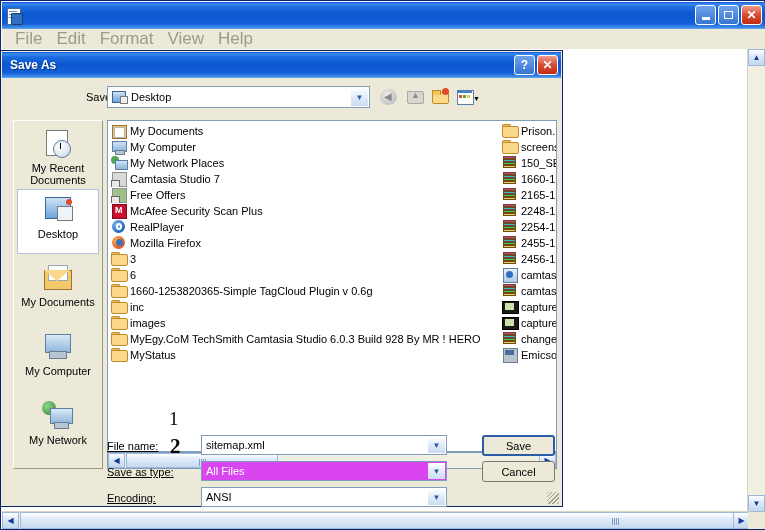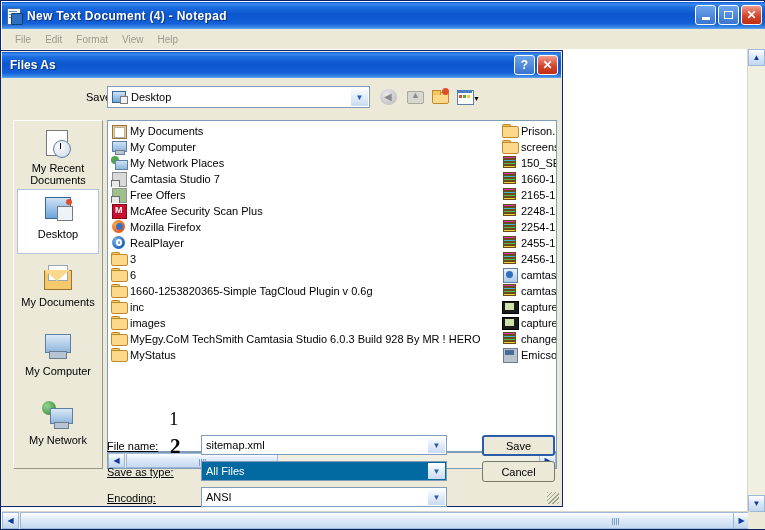--- a/index.html
+++ b/index.html
@@ -27,21 +27,21 @@
     box-sizing:border-box;display:flex;align-items:center;justify-content:center;}
   .np-btn.min{background:linear-gradient(to bottom,#6ea4ec,#3874cf);}
   .np-btn.max{background:linear-gradient(to bottom,#6ea4ec,#3874cf);}
   .np-btn.close{background:linear-gradient(to bottom,#f09b8c,#d4452b 55%,#bf2f16);}
   .np-btn .gm{width:8px;height:3px;background:#fff;margin-top:6px;}
   .np-btn .gx{width:9px;height:8px;border:1.5px solid #fff;box-sizing:border-box;}
   .np-btn .gc{color:#fff;font-size:12px;font-weight:bold;line-height:1;}
 
   .np-menubar{position:absolute;left:1px;top:28px;width:763px;height:20px;
     background:#ece9d8;display:flex;align-items:center;padding-left:6px;box-sizing:border-box;}
-  .np-menu-item{color:#9a9a8d;padding:2px 7px;font-size:10px;}
+  .np-menu-item{color:#9a9a8d;padding:2px 7px;font-size:17px;}
 
   .np-client{position:absolute;left:1px;top:48px;width:763px;height:480px;background:#ffffff;}
   .np-text{position:absolute;left:-4px;top:0;width:735px;
     font-family:"Liberation Mono","DejaVu Sans Mono",monospace;font-size:17px;color:#000;
     line-height:70px;white-space:pre;}
   .np-text div{height:70px;}
 
   
   .np-vsb{position:absolute;right:0;top:0;width:17px;height:463px;background:#f1efe2;
     border-left:1px solid #d9d5c3;}
@@ -149,21 +149,21 @@
   .fl-hsb .lef{position:absolute;left:0;top:0;}
   .fl-hsb .rig{position:absolute;right:0;top:0;}
 
   
   .fld-lbl{position:absolute;font-size:11px;color:#000;left:105px;text-decoration:underline;}
   .fld-combo{position:absolute;left:199px;width:246px;height:20px;padding-left:4px;}
   .btn{position:absolute;left:480px;width:73px;height:21px;
     background:#ece9d8;border:1px solid #7a7a6a;box-sizing:border-box;border-radius:3px;
     display:flex;align-items:center;justify-content:center;font-size:11px;color:#000;}
   .btn.def{border:2px solid #2a5ca8;}
-  .combo.selected{border:1px solid #7f9db9;background:#0369a1;text-align:center;}
+  .combo.selected{border:1px solid #7f9db9;background:#d946ef;text-align:center;}
   .combo.selected .val{color:#fff;}
 
   .resize-grip{position:absolute;right:2px;bottom:2px;width:12px;height:12px;
     background:repeating-linear-gradient(135deg,#a0a08e 0 1px,transparent 1px 3px);}
 
   
   .anno{position:absolute;color:#000;font-family:"Liberation Serif",serif;}
   .anno1{left:169px;top:408px;font-size:19px;}
   .anno2{left:170px;top:434px;font-size:21px;font-weight:bold;}
 </style>
@@ -175,21 +175,20 @@
   <div class="np-window">
 
     <div class="np-titlebar">
       <div class="np-ico">
         <div class="pad"></div>
         <div class="ln" style="top:3px"></div>
         <div class="ln" style="top:6px"></div>
         <div class="ln" style="top:9px"></div>
         <div class="b"></div>
       </div>
-      <div class="np-title">New Text Document (4) - Notepad</div>
       <div class="np-btns">
         <div class="np-btn min">
             <div class="gm"></div>
           </div>
         <div class="np-btn max">
             <div class="gx"></div>
           </div>
         <div class="np-btn close">
             <div class="gc">✕</div>
           </div>
@@ -224,21 +223,21 @@
           </div>
         <div class="sb-btn rig">▶</div>
       </div>
       <div class="np-corner"></div>
     </div>
   </div>
 
   <div class="dlg">
 
     <div class="dlg-title">
-      <span>Files As</span>
+      <span>Save As</span>
       <div class="dlg-tbtns">
         <div class="dlg-tbtn help">?</div>
         <div class="dlg-tbtn close">✕</div>
       </div>
     </div>
 
     <div class="dlg-body">
 
       <div class="savein-row">
         <div class="savein-lbl">Save in:</div>
@@ -356,32 +355,32 @@
               <div class="nm">Free Offers</div>
             </div>
           <div class="fl-item">
               <div class="ic ic-mcafee">
                 <div class="r1"></div>
                 <div class="r2">M</div>
               </div>
               <div class="nm">McAfee Security Scan Plus</div>
             </div>
           <div class="fl-item">
+              <div class="ic ic-rp">
+                <div class="p1"></div>
+                <div class="p2"></div>
+              </div>
+              <div class="nm">RealPlayer</div>
+            </div>
+          <div class="fl-item">
               <div class="ic ic-ff">
                 <div class="x1"></div>
                 <div class="x2"></div>
               </div>
               <div class="nm">Mozilla Firefox</div>
-            </div>
-          <div class="fl-item">
-              <div class="ic ic-rp">
-                <div class="p1"></div>
-                <div class="p2"></div>
-              </div>
-              <div class="nm">RealPlayer</div>
             </div>
           <div class="fl-item">
               <div class="ic ic-folder">
                 <div class="f2"></div>
                 <div class="f1"></div>
               </div>
               <div class="nm">3</div>
             </div>
           <div class="fl-item">
               <div class="ic ic-folder">

